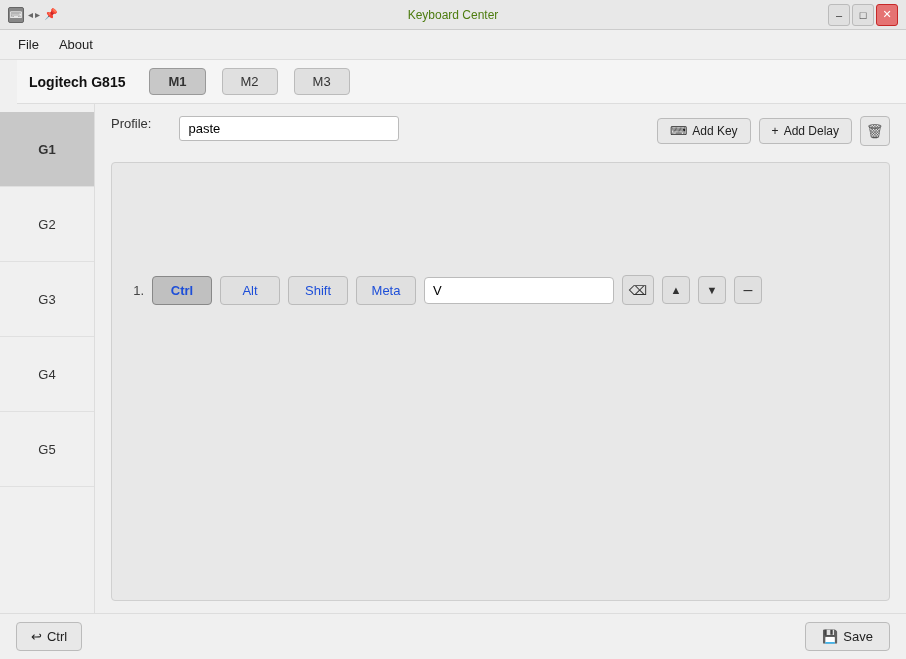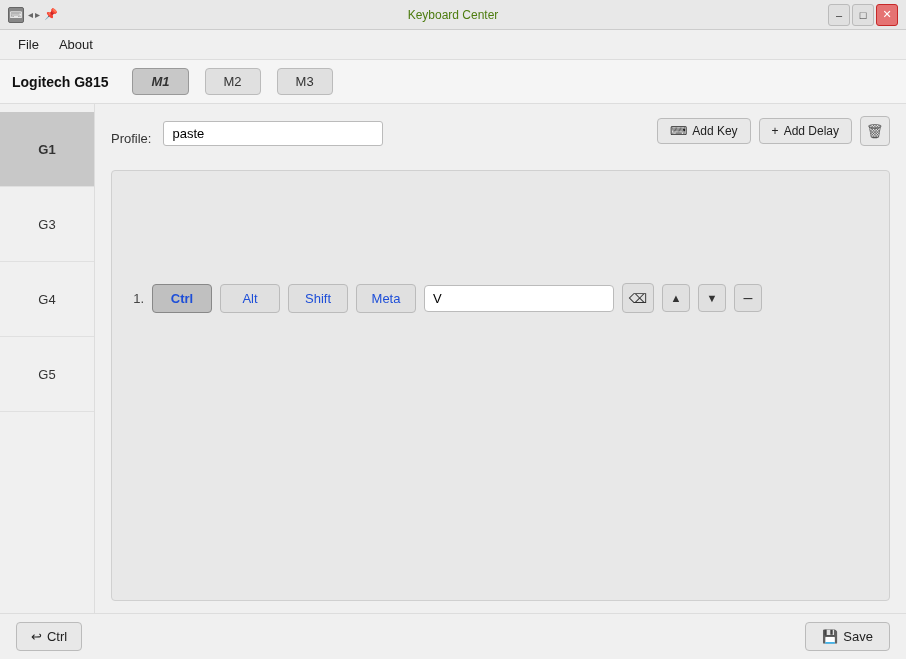--- a/index.html
+++ b/index.html
@@ -95,41 +95,41 @@
     }
 
     
     .device-row {
       display: flex;
       align-items: center;
       background: #f5f5f5;
       border-bottom: 1px solid #ddd;
       padding: 8px 12px;
       gap: 16px;
+      margin-left: 17px;
     }
     .device-name {
       font-weight: bold;
       font-size: 14px;
       color: #111;
       margin-right: 8px;
     }
     .mode-button {
       padding: 5px 18px;
       border: 1px solid #bbb;
       border-radius: 4px;
       background: #e0e0e0;
       cursor: pointer;
       font-size: 13px;
       color: #333;
     }
     .mode-button.active {
       background: #c8c8c8;
       border-color: #999;
       font-weight: 600;
-      font-style: italic;
     }
 
     
     .main {
       display: flex;
       flex: 1;
       overflow: hidden;
     }
 
     
@@ -161,23 +161,23 @@
       flex: 1;
       display: flex;
       flex-direction: column;
       background: #f0f0f0;
       padding: 12px 16px;
     }
 
     
     .profile-row {
       display: flex;
-      align-items: flex-end;
-      gap: 12px;
-      margin-bottom: 24px;
+      align-items: flex-start;
+      gap: 28px;
+      margin-bottom: 16px;
     }
     .profile-label {
       font-size: 13px;
       color: #333;
     }
     .profile-input {
       border: 1px solid #bbb;
       background: white;
       border-radius: 3px;
       padding: 4px 8px;
@@ -357,20 +357,23 @@
   <button class="mode-button active">M1</button>
   <button class="mode-button">M2</button>
   <button class="mode-button">M3</button>
 </div>
 
 <div class="main">
 
   <div class="sidebar">
     <div class="g-key-item active">
       <span>G1</span>
+    </div>
+    <div class="g-key-item">
+      <span>G2</span>
     </div>
     <div class="g-key-item">
       <span>G3</span>
     </div>
     <div class="g-key-item">
       <span>G4</span>
     </div>
     <div class="g-key-item">
       <span>G5</span>
     </div>

